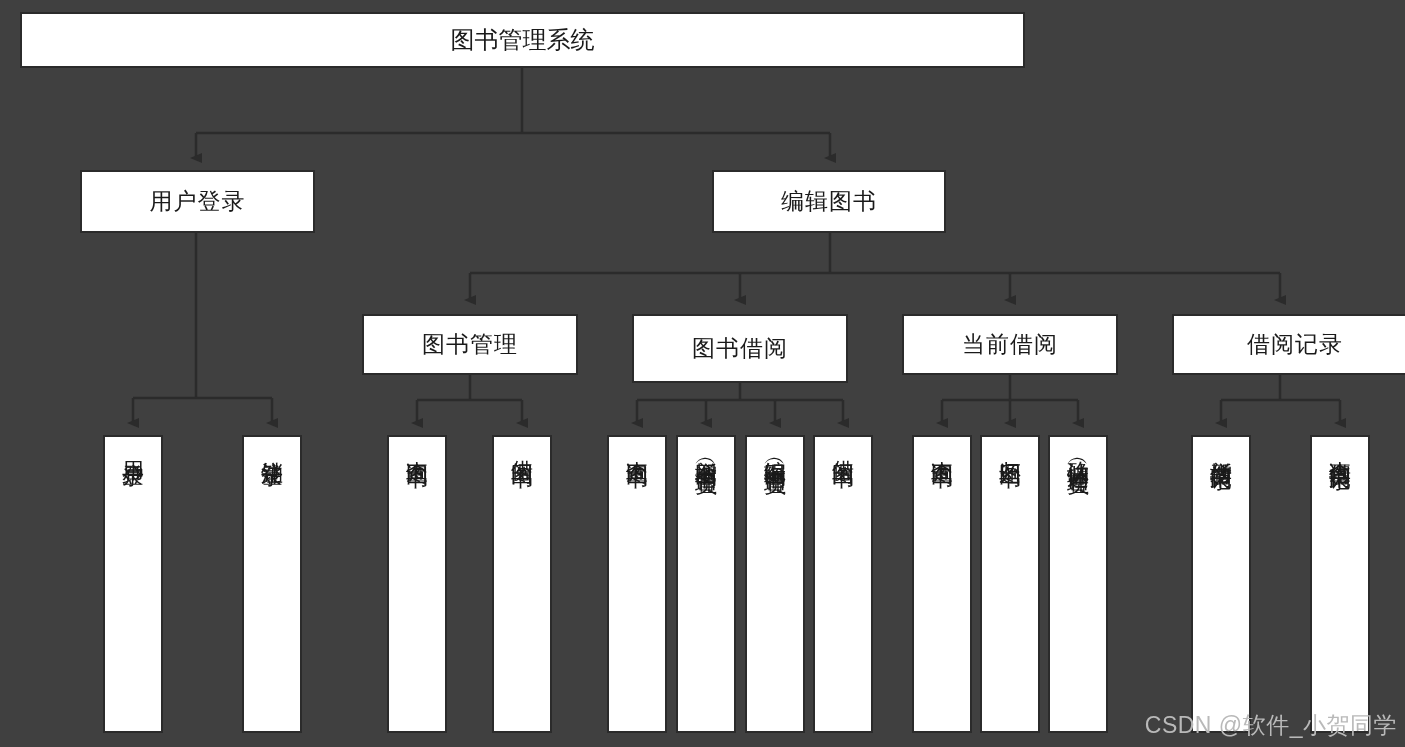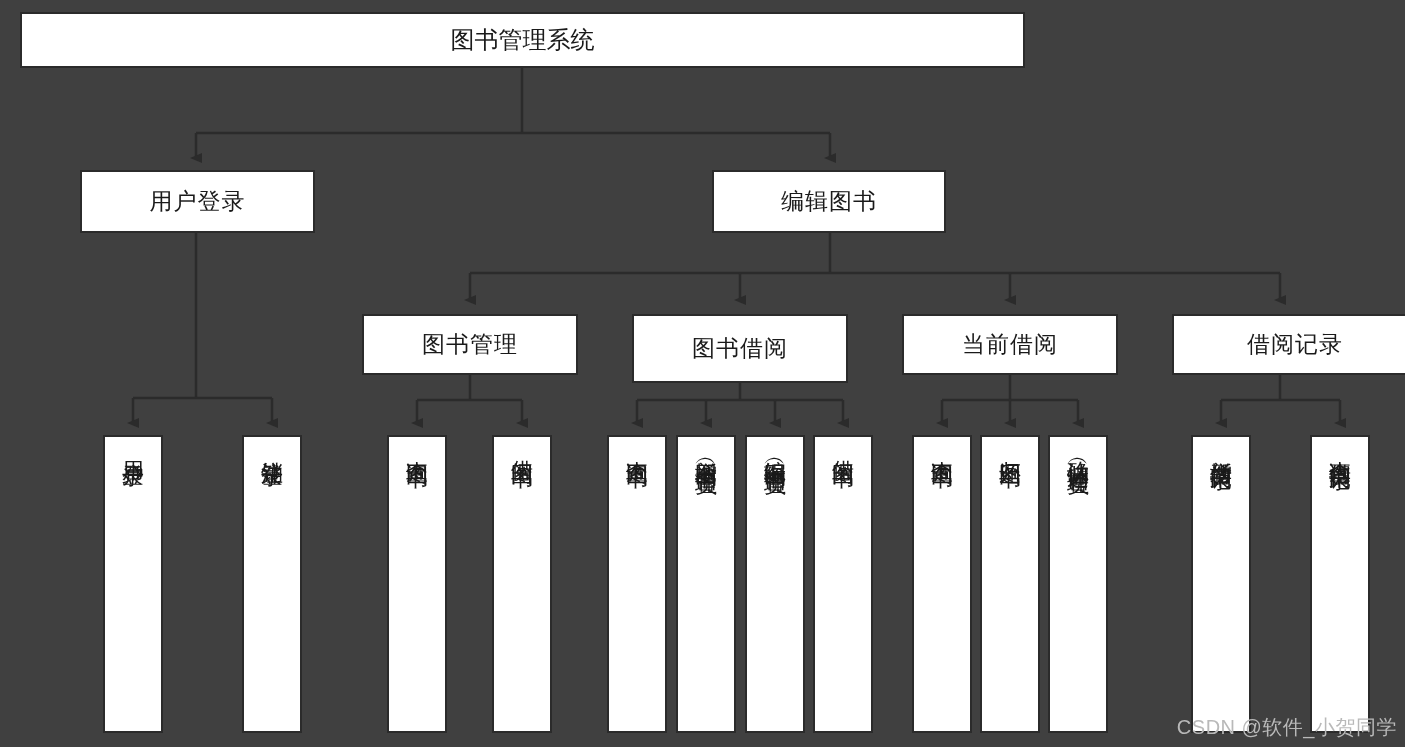--- a/index.html
+++ b/index.html
@@ -58,21 +58,21 @@
   }
   .leaf-inner {
     width: 100%;
     display: flex;
     justify-content: center;
   }
   .watermark {
     position: absolute;
     right: 8px;
     bottom: 6px;
-    font-size: 20px;
+    font-size: 23px;
     color: #b9b9b9;
     letter-spacing: 0.5px;
     white-space: nowrap;
   }
 </style>
 </head>
 <body>
 
 <div id="canvas">
 

